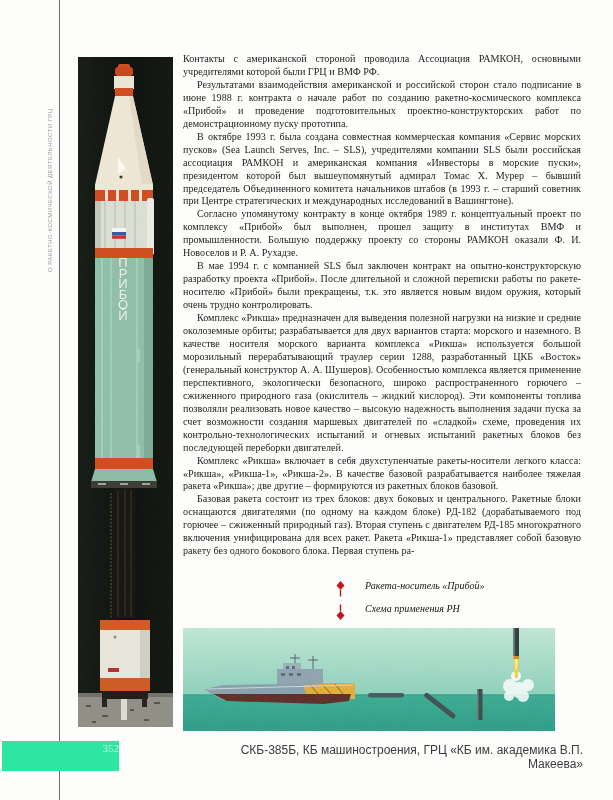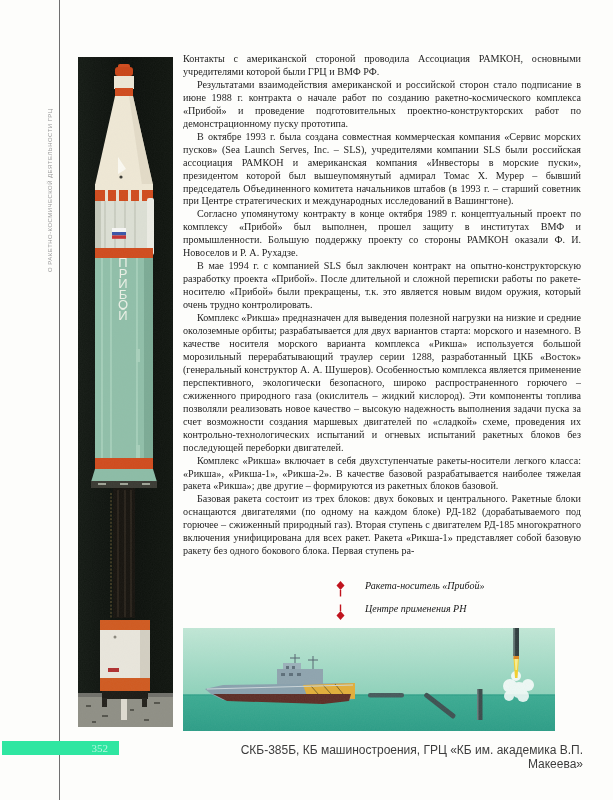--- a/index.html
+++ b/index.html
@@ -26,23 +26,23 @@
     font-size:10.15px;line-height:12.95px;text-align:justify;
   }
   .text-col p{margin:0;text-indent:14px;font-family:Liberation Serif, serif;}
   .text-col p.no-indent{text-indent:0;}
   .fig-captions{position:absolute;left:336px;top:580px;width:240px;}
   .cap-row{display:flex;align-items:flex-start;gap:20px;margin-bottom:6px;}
   .cap-row .pin{flex:0 0 auto;margin-top:1px;}
   .cap-text{font-style:italic;font-size:10px;line-height:12px;color:#151515;}
   .painting{position:absolute;left:183px;top:628px;width:372px;height:103px;}
   .page-badge{
-    position:absolute;left:2px;top:741px;width:117px;height:14px;background:#2fe6a1;
+    position:absolute;left:2px;top:741px;width:117px;height:30px;background:#2fe6a1;
     font-family:"Liberation Serif","DejaVu Serif",serif;
-    font-size:11px;line-height:14px;text-align:right;padding-right:11px;box-sizing:border-box;
+    font-size:11px;line-height:14px;text-align:right;padding-right:0;box-sizing:border-box;
     color:rgba(255,255,255,0.65);
   }
   .footer-credit{
     position:absolute;left:183px;top:743px;width:400px;text-align:right;
     font-family:"Liberation Sans","DejaVu Sans",sans-serif;font-size:12px;color:#3c3c3c;
   }
 </style>
 </head>
 <body>
 
@@ -173,21 +173,21 @@
         <polygon points="4.5,0 8.5,4.5 4.5,9 0.5,4.5" fill="#c0141e"></polygon>
         <line x1="4.5" y1="9" x2="4.5" y2="15.5" stroke="#c0141e" stroke-width="1.4"></line>
       </svg>
       <span class="cap-text">Ракета-носитель «Прибой»</span>
     </div>
     <div class="cap-row">
       <svg class="pin" width="9" height="16" viewBox="0 0 9 16">
         <line x1="4.5" y1="0.5" x2="4.5" y2="7" stroke="#c0141e" stroke-width="1.4"></line>
         <polygon points="4.5,7 8.5,11.5 4.5,16 0.5,11.5" fill="#c0141e"></polygon>
       </svg>
-      <span class="cap-text">Центре применения РН</span>
+      <span class="cap-text">Схема применения РН</span>
     </div>
   </div>
 
   <div class="painting">
     <svg width="372" height="103" viewBox="0 0 372 103">
       <defs>
         <linearGradient id="sky" x1="0" y1="0" x2="0" y2="1">
           <stop offset="0" stop-color="#c2e7d6"></stop>
             <stop offset="1" stop-color="#8ed1ba"></stop>
         </linearGradient>

